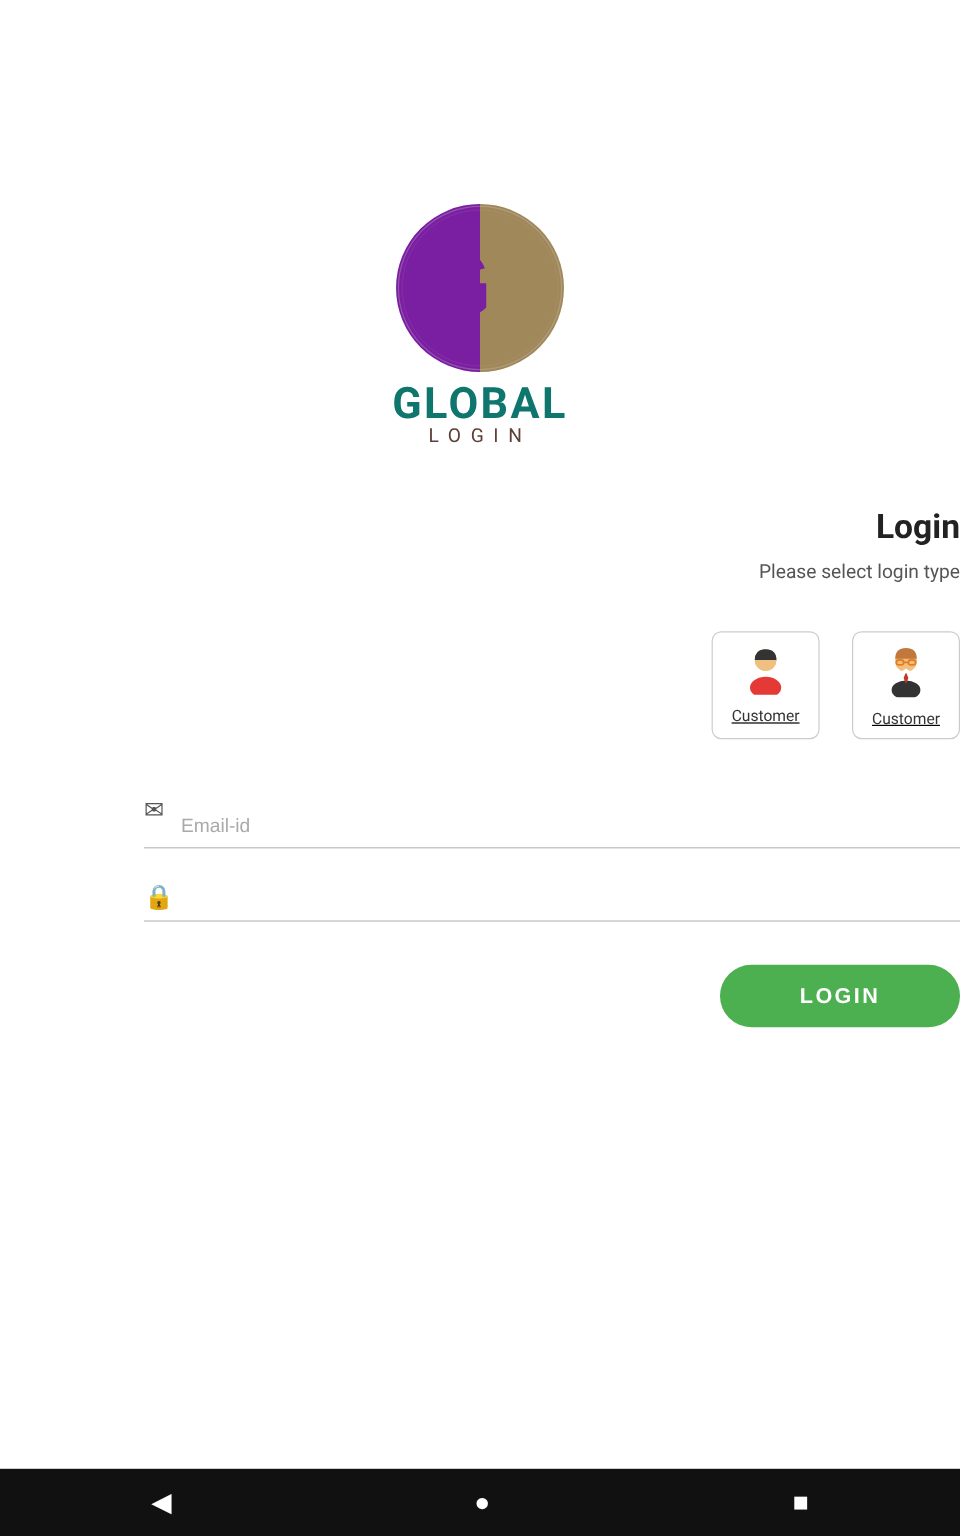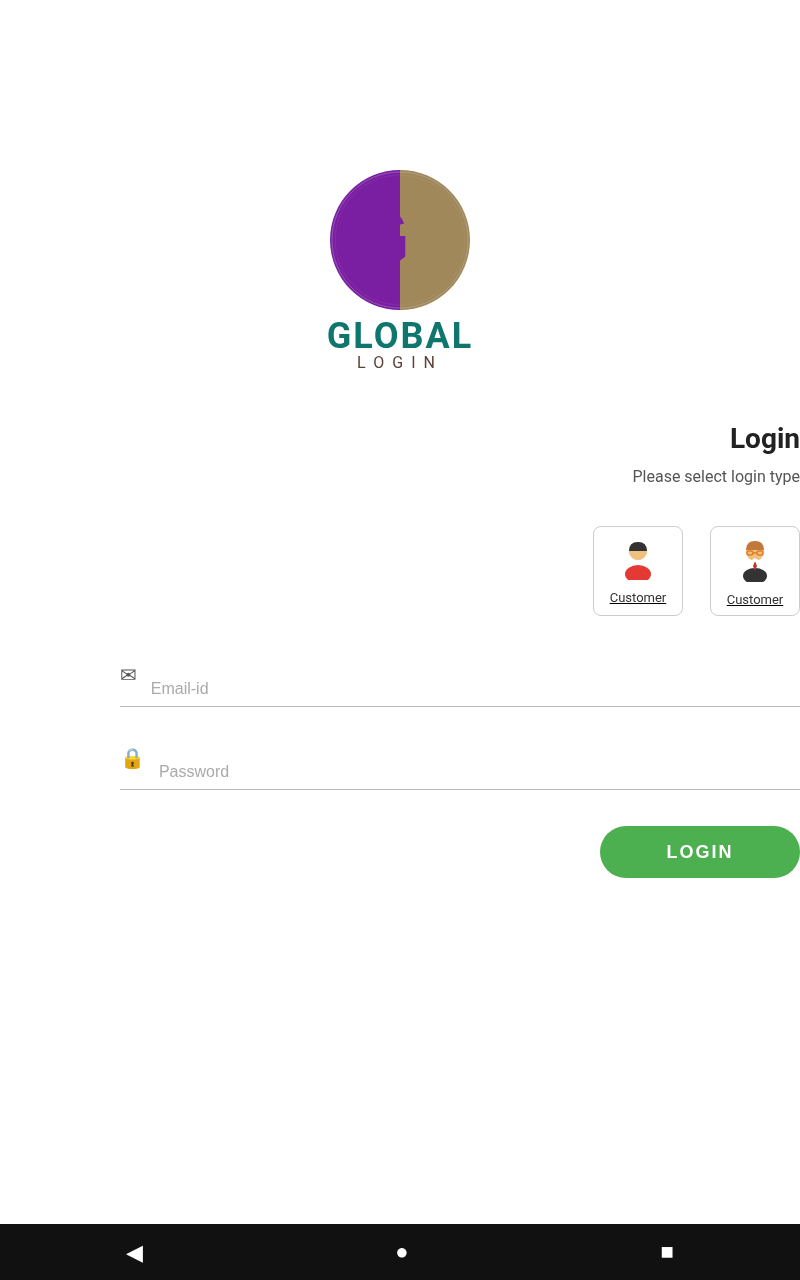--- a/index.html
+++ b/index.html
@@ -242,21 +242,20 @@
 
     </div>
 
     <div class="input-group">
       <span class="input-icon">✉</span>
       <input type="email" placeholder="Email-id" style="">
     </div>
 
     <div class="input-group">
       <span class="input-icon">🔒</span>
-      <input type="password" placeholder="Password" style="">
     </div>
 
     <button class="login-btn">LOGIN</button>
 
   </div>
 </div>
 
 <div class="bottom-nav">
   <span class="nav-btn">◀</span>
   <span class="nav-btn">●</span>

